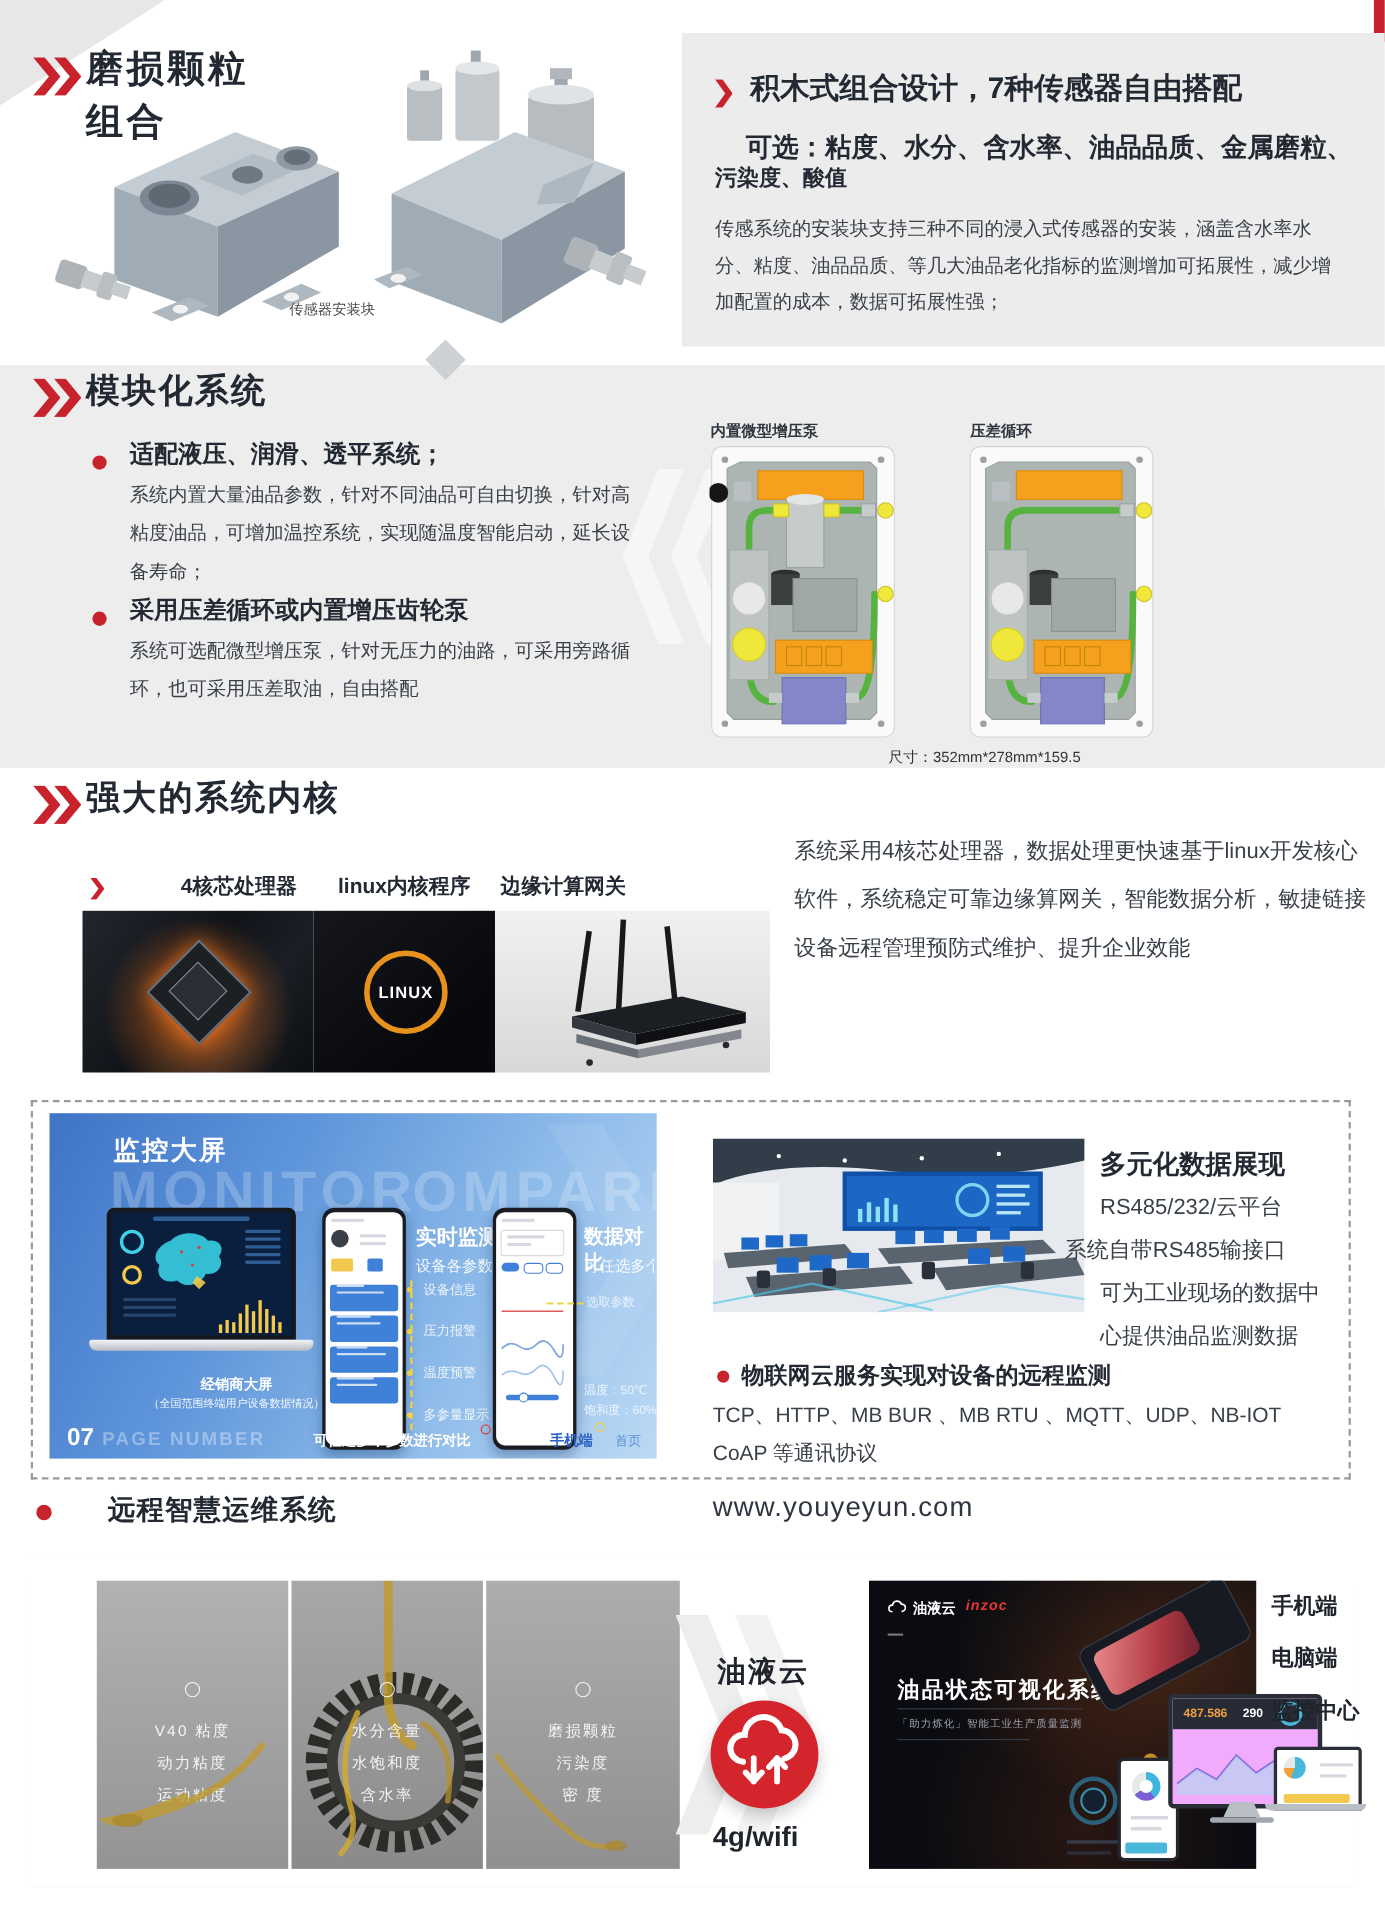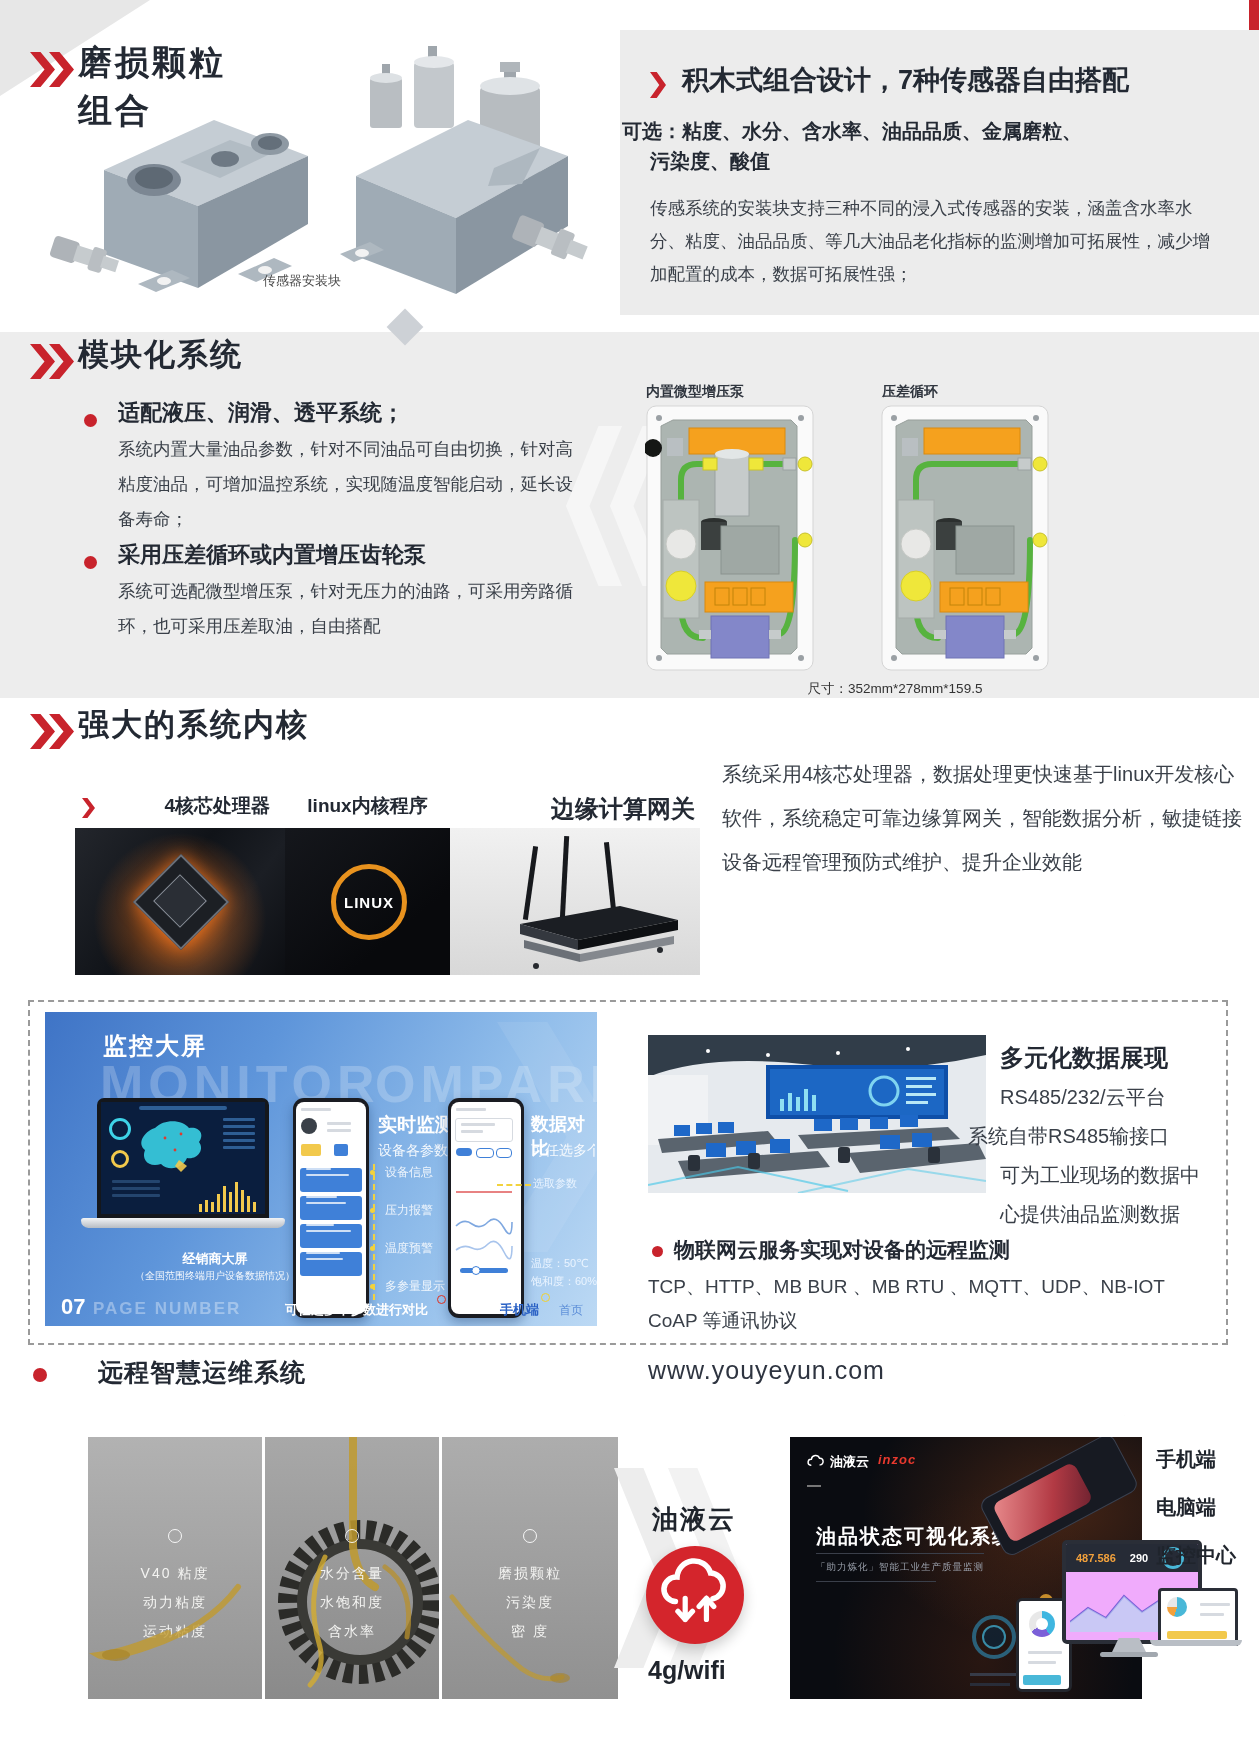--- a/index.html
+++ b/index.html
@@ -100,21 +100,21 @@
       <rect x="220" y="222" width="20" height="18" fill="#C6CBCE"></rect>
       <rect x="238" y="216" width="16" height="28" rx="3" fill="#B9BEC2"></rect>
       <rect x="252" y="223" width="18" height="14" fill="#C6CBCE"></rect>
     </g>
   </svg>
   <div class="abs" style="left:263px;top:272px;font-size:13px;color:#4A4A4A;">传感器安装块</div>
 
   <div class="abs" style="left:620px;top:30px;width:639px;height:285px;background:#ECECEC;"></div>
   <div class="chev-r" style="left:650px;top:72px;width:16px;height:26px;"></div>
   <div class="abs h1" style="left:682px;top:62px;font-size:27px;">积木式组合设计，7种传感器自由搭配</div>
-  <div class="abs h1" style="left:622px;top:118px;font-size:20px;">可选：粘度、水分、含水率、油品品质、金属磨粒、</div>
+  <div class="abs h1" style="left:678px;top:118px;font-size:24px;">可选：粘度、水分、含水率、油品品质、金属磨粒、</div>
   <div class="abs h1" style="left:650px;top:148px;font-size:20px;">污染度、酸值</div>
   <div class="abs body-txt" style="left:650px;top:192px;width:566px;font-size:17.5px;line-height:33px;">传感系统的安装块支持三种不同的浸入式传感器的安装，涵盖含水率水分、粘度、油品品质、等几大油品老化指标的监测增加可拓展性，减少增加配置的成本，数据可拓展性强；</div>
 
   <div class="band"></div>
   <div class="diamond" style="left:392px;top:314px;width:26px;height:26px;"></div>
   <div class="chev-l" style="left:566px;top:426px;width:56px;height:160px;background:#F6F6F6;"></div>
   <div class="chev-l" style="left:610px;top:426px;width:56px;height:160px;background:#F6F6F6;"></div>
 
   <div class="chev-r" style="left:30px;top:344px;width:25px;height:35px;"></div>
   <div class="chev-r" style="left:49px;top:344px;width:25px;height:35px;"></div>
@@ -201,21 +201,21 @@
   </svg>
   <div class="abs" style="left:725px;top:680px;width:340px;text-align:center;font-size:13.5px;color:#333;">尺寸：352mm*278mm*159.5</div>
 
   <div class="chev-r" style="left:30px;top:714px;width:25px;height:35px;"></div>
   <div class="chev-r" style="left:49px;top:714px;width:25px;height:35px;"></div>
   <div class="abs h1" style="left:78px;top:704px;font-size:31px;letter-spacing:2px;">强大的系统内核</div>
 
   <div class="chev-r" style="left:82px;top:798px;width:13px;height:20px;"></div>
   <div class="abs h1" style="left:100px;top:793px;width:170px;text-align:right;font-size:19px;">4核芯处理器</div>
   <div class="abs h1" style="left:275px;top:793px;width:185px;text-align:center;font-size:19px;">linux内核程序</div>
-  <div class="abs h1" style="left:455px;top:793px;width:240px;text-align:right;font-size:24px;">边缘计算网关</div>
+  <div class="abs h1" style="left:455px;top:793px;width:240px;text-align:left;font-size:19px;">边缘计算网关</div>
 
   <div class="tile" style="left:75px;width:210px;background:
       radial-gradient(circle at 50% 62%,rgba(255,122,28,.85),rgba(255,122,28,.25) 38%,transparent 62%),
       linear-gradient(125deg,#23262C 0%,#101318 45%,#1B1E24 70%,#0C0E12 100%);">
     <div class="abs" style="left:72px;top:40px;width:64px;height:64px;transform:rotate(45deg);background:#1C1F24;border:2px solid #6A6F78;box-shadow:0 0 18px rgba(255,120,30,.8);"></div>
     <div class="abs" style="left:86px;top:54px;width:36px;height:36px;transform:rotate(45deg);background:#2A2E35;border:1px solid #8A9099;"></div>
   </div>
   <div class="tile" style="left:285px;width:165px;background:linear-gradient(140deg,#15171C,#08090C 70%);">
     <div class="abs" style="left:46px;top:36px;width:66px;height:66px;border:5px solid #E8921E;border-radius:50%;display:flex;align-items:center;justify-content:center;">
       <span style="color:#fff;font-weight:bold;font-size:15px;letter-spacing:1px;">LINUX</span>

